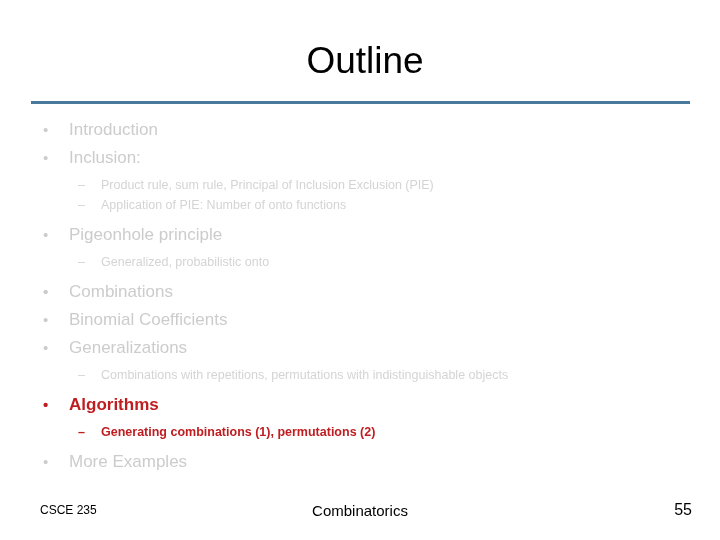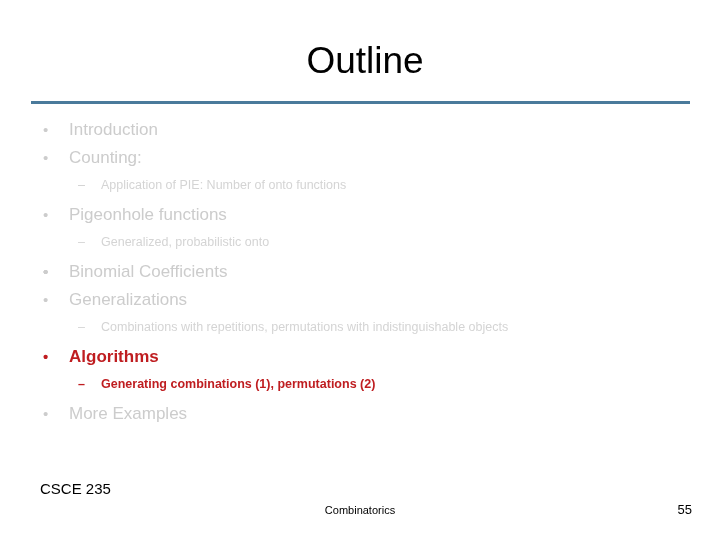--- a/index.html
+++ b/index.html
@@ -99,67 +99,67 @@
     font-weight: bold;
   }
 
   .gap-sm { height: 6px; }
   .gap-xs { height: 3px; }
 
   
   .footer-left {
     position: absolute;
     left: 40px;
-    top: 482px;
-    font-size: 15px;
+    top: 503px;
+    font-size: 12px;
     line-height: 14px;
     color: #000000;
   }
   .footer-center {
     position: absolute;
     left: 0;
     top: 501px;
     width: 720px;
     text-align: center;
-    font-size: 11px;
+    font-size: 15px;
     line-height: 19px;
     color: #000000;
   }
   .footer-right {
     position: absolute;
     right: 28px;
     top: 503px;
-    font-size: 13px;
+    font-size: 16px;
     line-height: 14px;
     color: #000000;
     text-align: left;
   }
 </style>
 </head>
 <body>
 
 <div class="slide">
 
   <div class="slide-title">Outline</div>
 
   <div class="title-rule"></div>
 
   <div class="body" id="outline-list">
       <div class="lvl1"><span class="bul">•</span><span>Introduction</span></div>
-      <div class="lvl1"><span class="bul">•</span><span>Counting:</span></div>
+      <div class="lvl1"><span class="bul">•</span><span>Inclusion:</span></div>
       <div class="gap-xs"></div>
-      <div class="lvl2"><span class="dash">–</span></div>
+      <div class="lvl2"><span class="dash">–</span><span>Product rule, sum rule, Principal of Inclusion Exclusion (PIE)</span></div>
       <div class="lvl2"><span class="dash">–</span><span>Application of PIE: Number of onto functions</span></div>
       <div class="gap-sm"></div>
-      <div class="lvl1"><span class="bul">•</span><span>Pigeonhole functions</span></div>
+      <div class="lvl1"><span class="bul">•</span><span>Pigeonhole principle</span></div>
       <div class="gap-xs"></div>
       <div class="lvl2"><span class="dash">–</span><span>Generalized, probabilistic onto</span></div>
       <div class="gap-sm"></div>
       <div class="lvl1"><span class="bul">•</span></div>
-      <div class="lvl1"><span class="bul">•</span></div>
+      <div class="lvl1"><span class="bul">•</span><span>Combinations</span></div>
       <div class="lvl1"><span class="bul">•</span><span>Binomial Coefficients</span></div>
       <div class="lvl1"><span class="bul">•</span><span>Generalizations</span></div>
       <div class="gap-xs"></div>
       <div class="lvl2"><span class="dash">–</span><span>Combinations with repetitions, permutations with indistinguishable objects</span></div>
       <div class="gap-sm"></div>
       <div class="lvl1 hot"><span class="bul">•</span><span>Algorithms</span></div>
       <div class="gap-xs"></div>
       <div class="lvl2 hot"><span class="dash">–</span><span>Generating combinations (1), permutations (2)</span></div>
       <div class="gap-sm"></div>
       <div class="lvl1"><span class="bul">•</span><span>More Examples</span></div>

